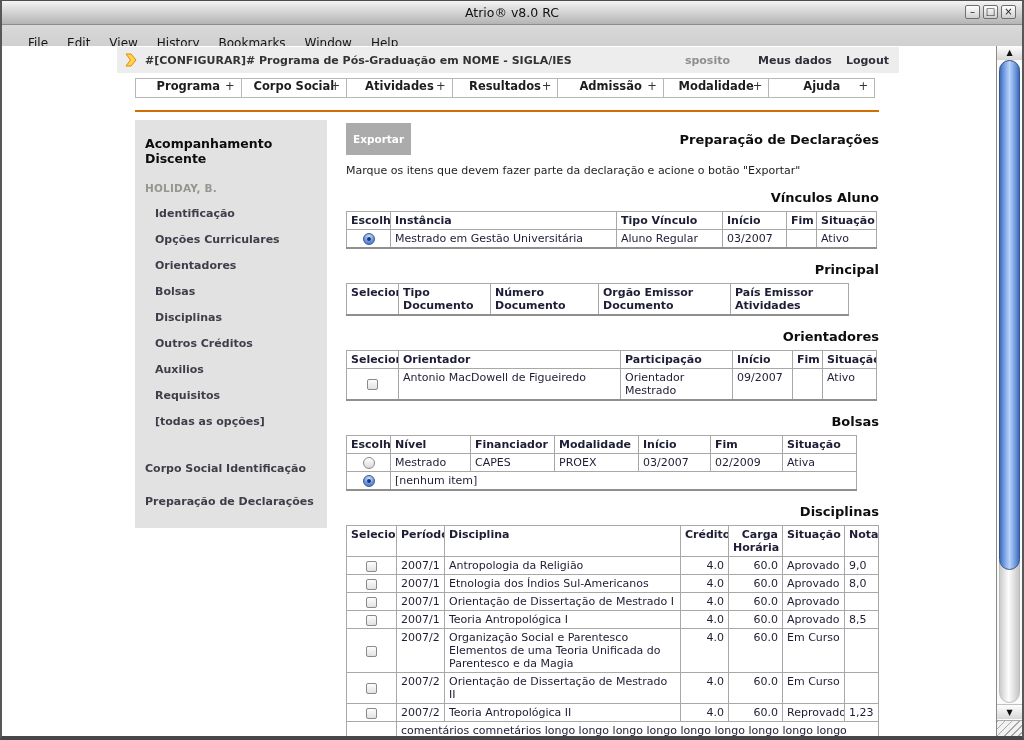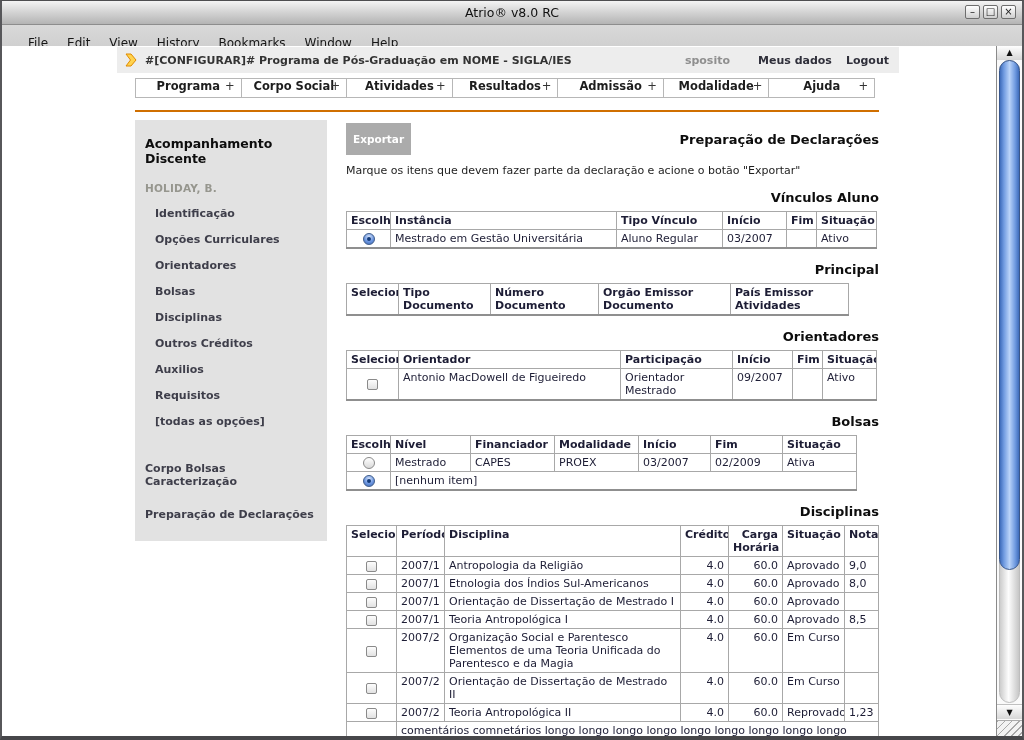--- a/index.html
+++ b/index.html
@@ -179,21 +179,21 @@
               <div class="sb-item">Opções Curriculares</div>
               <div class="sb-item">Orientadores</div>
               <div class="sb-item">Bolsas</div>
               <div class="sb-item">Disciplinas</div>
               <div class="sb-item">Outros Créditos</div>
               <div class="sb-item">Auxilios</div>
               <div class="sb-item">Requisitos</div>
               <div class="sb-item">[todas as opções]</div>
             </div>
           <div id="sb-extras">
-              <div class="sb-extra first">Corpo Bolsas Caracterização</div>
+              <div class="sb-extra first">Corpo Social Identificação</div>
               <div class="sb-extra">Preparação de Declarações</div>
             </div>
         </div>
 
         <div class="main">
           <div class="toprow">
             <button class="export-btn">Exportar</button>
             <span class="page-title">Preparação de Declarações</span>
           </div>
           <div class="instruction">Marque os itens que devem fazer parte da declaração e acione o botão "Exportar"</div>

